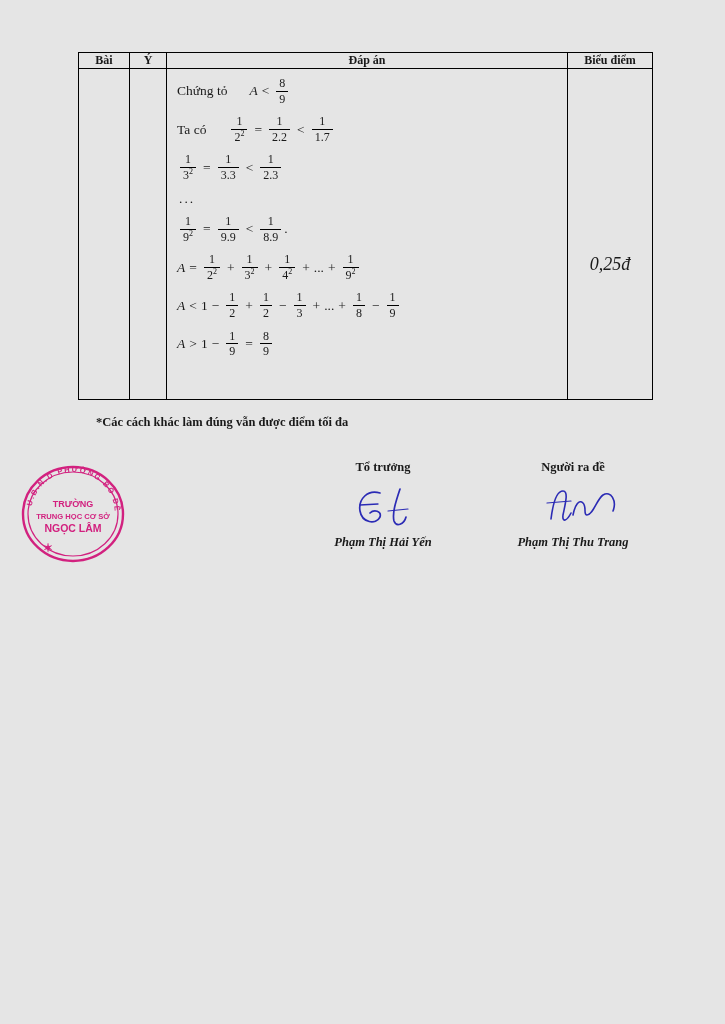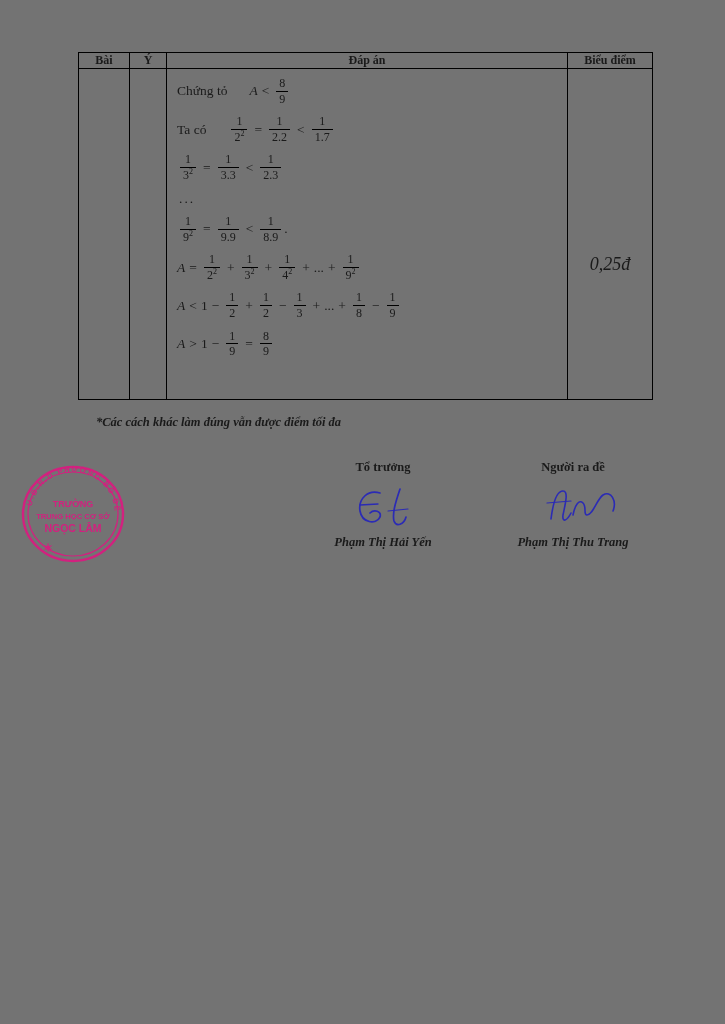--- a/index.html
+++ b/index.html
@@ -11,21 +11,21 @@
     height: 1024px;
     background: #ffffff;
     font-family: "Liberation Serif", serif;
     color: #1a1a1a;
     position: relative;
     overflow: hidden;
   }
   .page {
     position: absolute;
     inset: 0;
-    background: #737373;
+    background: #e5e5e5;
   }
   
   .answer-table {
     position: absolute;
     left: 78px;
     top: 52px;
     width: 570px;
     border-collapse: collapse;
     table-layout: fixed;
   }
@@ -110,21 +110,20 @@
   }
   .spacer-sm { height: 3px; }
 
   
   .note {
     position: absolute;
     left: 96px;
     top: 415px;
     font-size: 12.5px;
     font-weight: bold;
-    font-style: italic;
   }
 
   
   .sig-row {
     position: absolute;
     top: 460px;
     left: 78px;
     width: 570px;
     height: 120px;
   }

